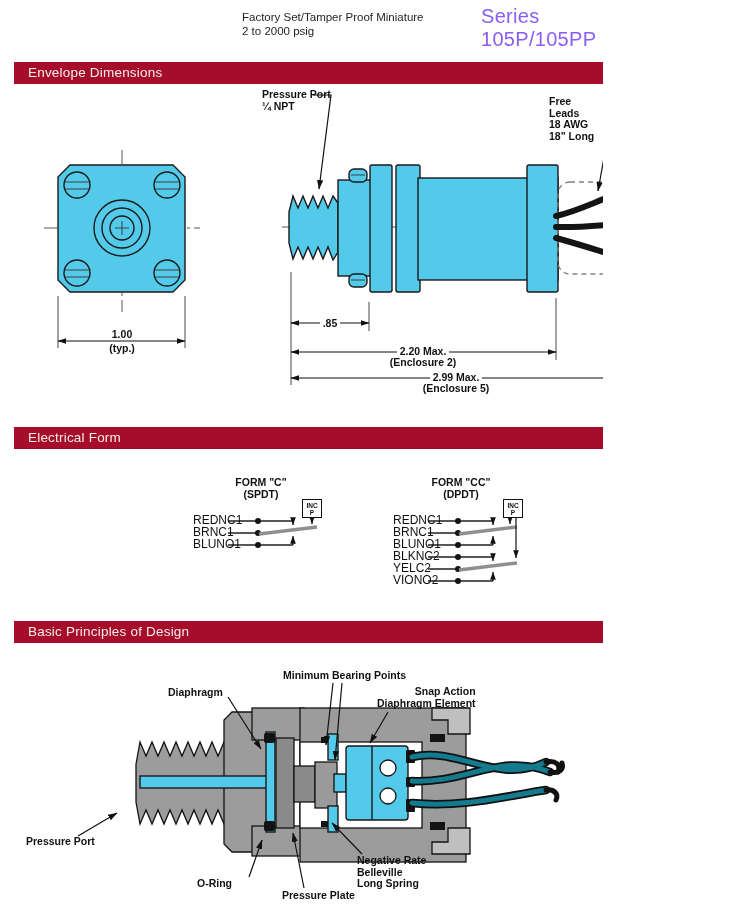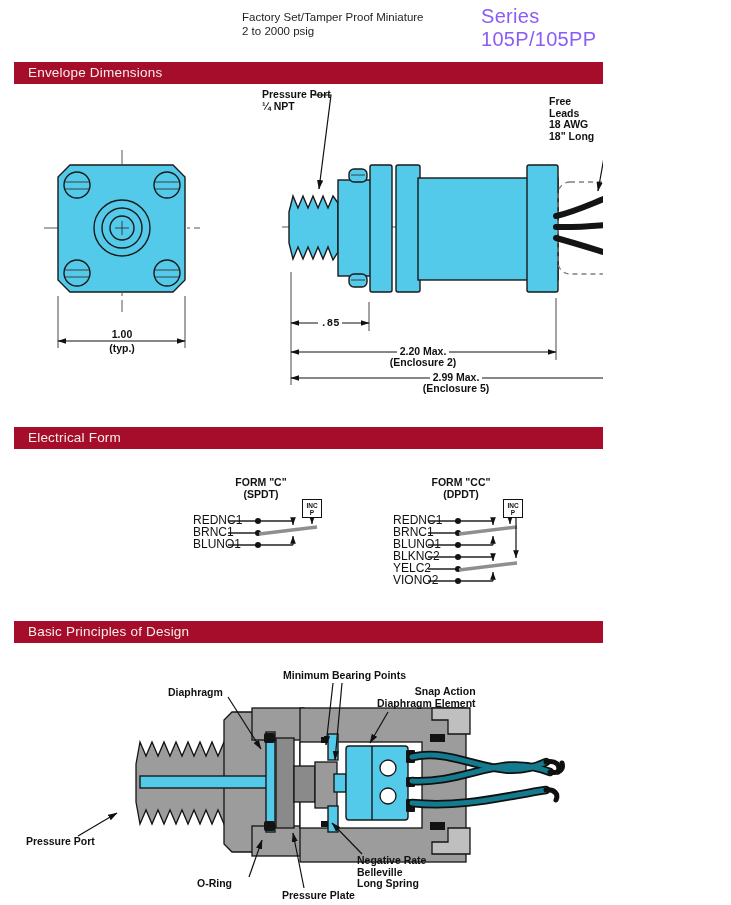--- a/index.html
+++ b/index.html
@@ -129,21 +129,21 @@
   </div>
   <div class="dlabel" style="left:549px;top:96px;">
     <span>Free Leads</span>
     <span>18 AWG</span>
     <span>18" Long</span>
   </div>
   <div class="dim" style="left:92px;top:329px;width:60px;">
     <span>1.00</span>
     <span class="gap2">(typ.)</span>
   </div>
-  <div class="dim" style="left:305px;top:318px;width:50px;font-family:Liberation Mono, monospace;">
+  <div class="dim" style="left:305px;top:318px;width:50px;">
     <span class="bg">.85</span>
   </div>
   <div class="dim" style="left:381px;top:346px;width:84px;">
     <span><span class="bg">2.20 Max.</span></span>
     <span>(Enclosure 2)</span>
   </div>
   <div class="dim" style="left:411px;top:372px;width:90px;">
     <span><span class="bg">2.99 Max.</span></span>
     <span>(Enclosure 5)</span>
   </div>

